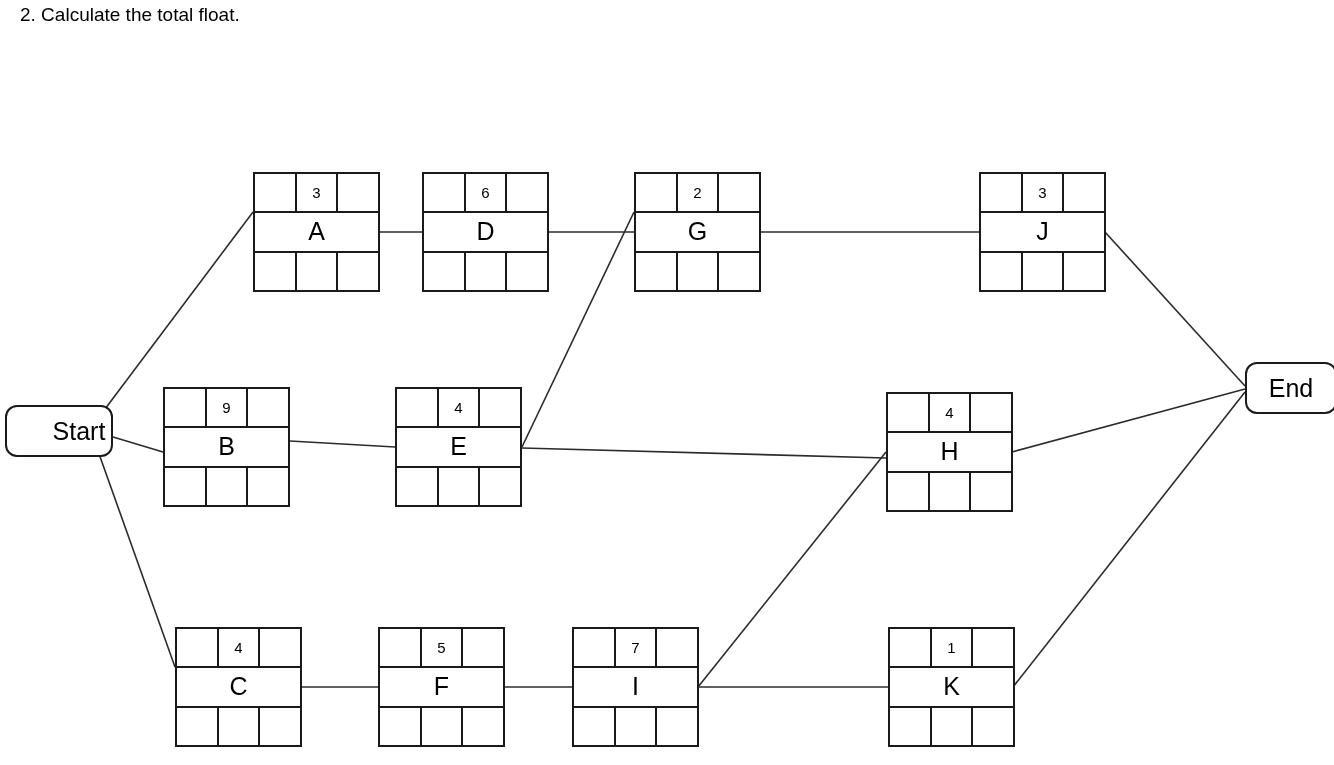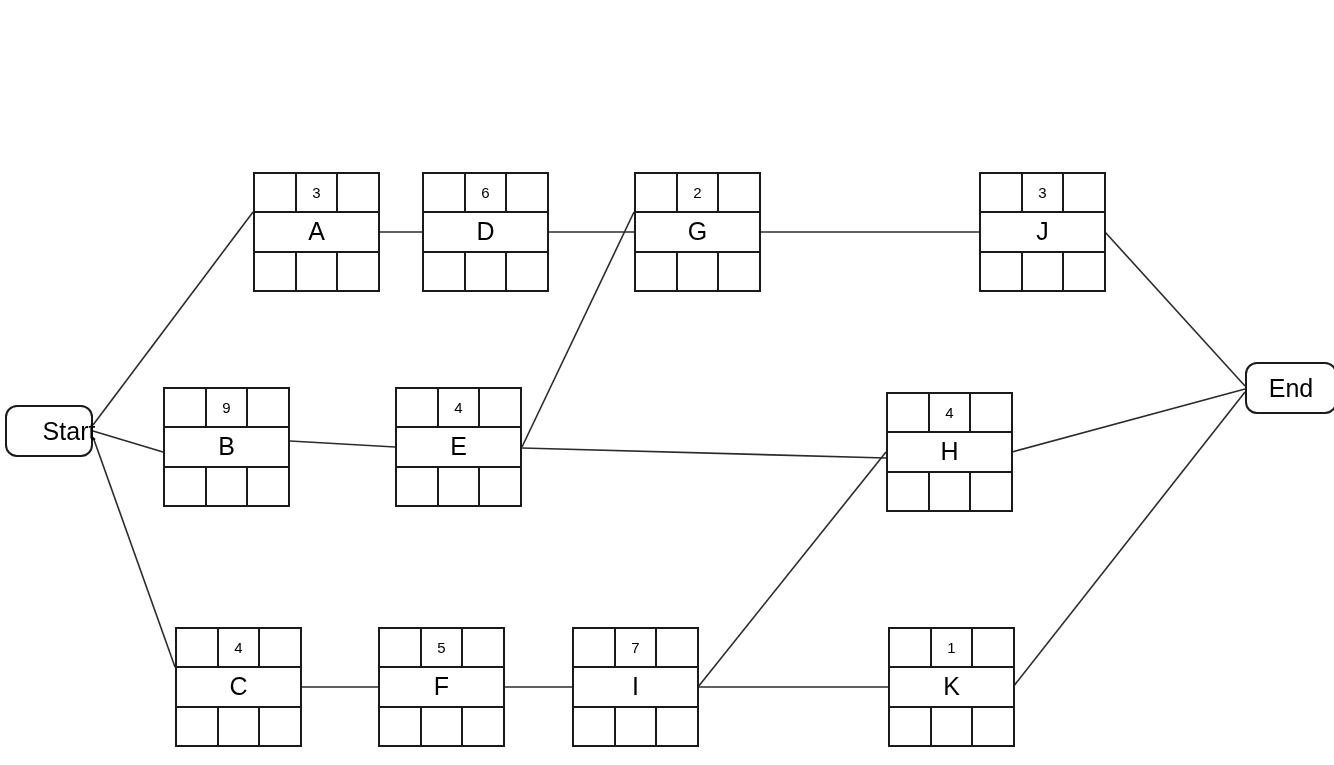--- a/index.html
+++ b/index.html
@@ -96,35 +96,36 @@
     display: flex;
     align-items: center;
     justify-content: center;
     font-size: 25px;
     line-height: 1;
     z-index: 6;
   }
   #node-start {
     left: 5px;
     top: 405px;
-    width: 88px;
+    width: 108px;
     height: 52px;
     padding-left: 40px;
   }
   #node-end {
     left: 1245px;
     top: 362px;
     width: 92px;
     height: 52px;
   }
 </style>
 </head>
 <body>
 
 <div id="question-block">
+  <div class="q-line">2. Calculate the total float.</div>
 </div>
 
 <svg id="edge-layer">
     <line x1="93" y1="425" x2="253" y2="212"></line>
     <line x1="93" y1="431" x2="163" y2="452"></line>
     <line x1="93" y1="437" x2="175" y2="667"></line>
     <line x1="380" y1="232" x2="422" y2="232"></line>
     <line x1="549" y1="232" x2="634" y2="232"></line>
     <line x1="760" y1="232" x2="979" y2="232"></line>
     <line x1="290" y1="441" x2="395" y2="447"></line>

